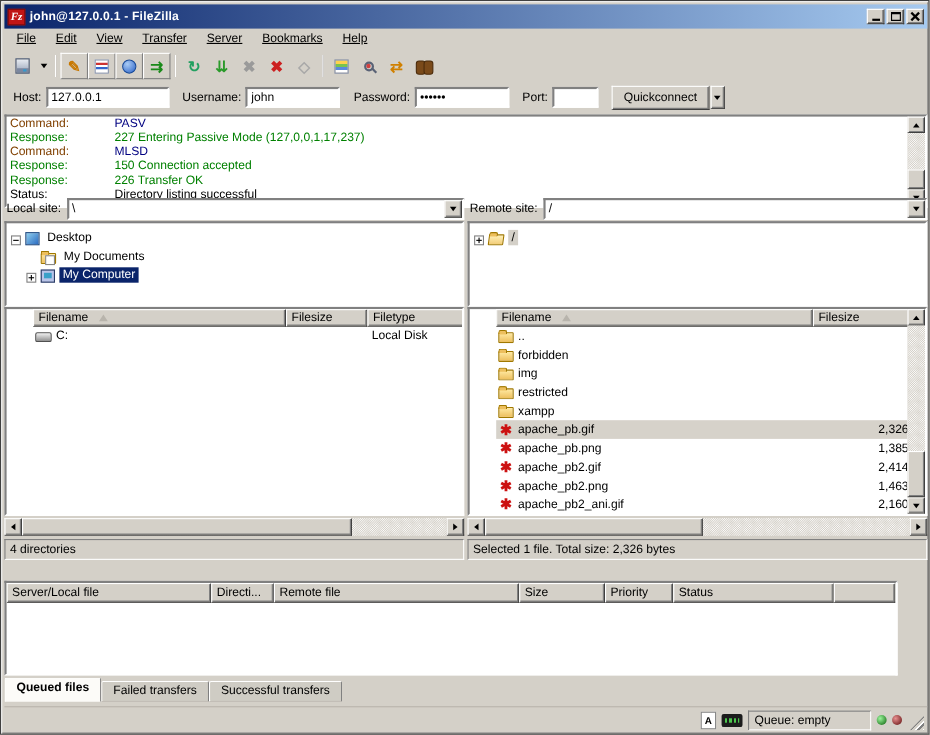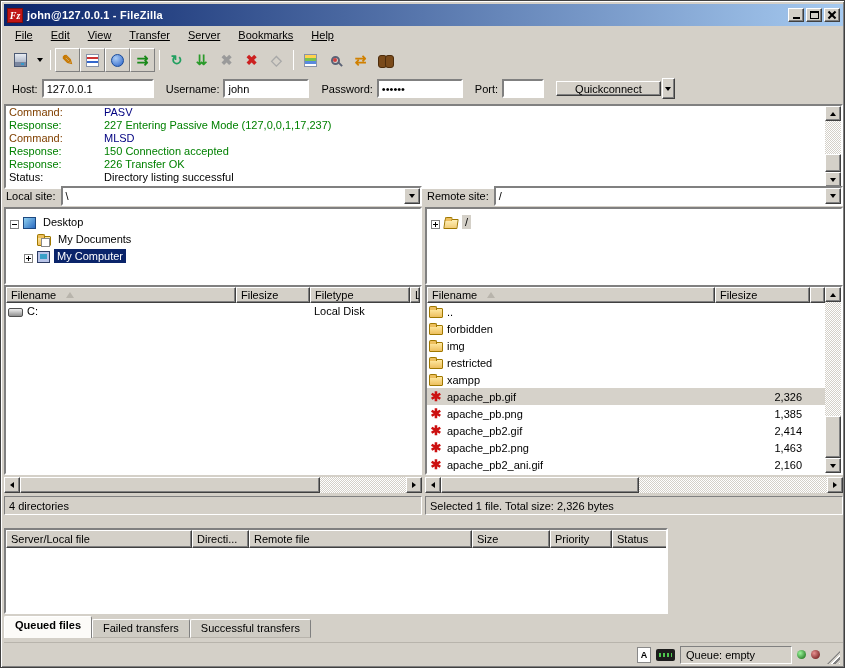--- a/index.html
+++ b/index.html
@@ -62,60 +62,60 @@
   .ic-binoculars { width:16px; height:11px; position:relative; }
   .ic-binoculars::before,.ic-binoculars::after { content:""; position:absolute; top:0; width:7px; height:11px;
              background:#7a4a1a; border-radius:3px; border:1px solid #4c2c0c; }
   .ic-binoculars::before { left:0; } .ic-binoculars::after { right:0; }
 
   
   .quickbar { left:3px; top:74px; width:839px; height:27px; display:flex; align-items:center; padding-left:8px; }
   .qc-label { margin-right:4px; }
   .qc-input { height:19px; border:2px solid; border-color:#808080 #fff #fff #808080; background:#fff;
               font: 11px "Liberation Sans", sans-serif; padding:0 3px; margin-right:12px; }
-  .qc-btn { height:15px; padding:0 18px; display:flex; align-items:center; }
+  .qc-btn { height:22px; padding:0 10px; display:flex; align-items:center; }
   .arr-down { width:0; height:0; border-left:3px solid transparent; border-right:3px solid transparent; border-top:4px solid #000; }
   .arr-up { width:0; height:0; border-left:3px solid transparent; border-right:3px solid transparent; border-bottom:4px solid #000; }
   .arr-left { width:0; height:0; border-top:3px solid transparent; border-bottom:3px solid transparent; border-right:4px solid #000; }
   .arr-right { width:0; height:0; border-top:3px solid transparent; border-bottom:3px solid transparent; border-left:4px solid #000; }
 
   
   .log { left:3px; top:103px; width:839px; height:85px; background:#fff; overflow:hidden; }
   .log-line { display:flex; height:13px; line-height:13px; }
   .log-label { width:98px; padding-left:3px; flex:none; }
   .k-command .log-label { color:#804000; }
   .k-command .log-text  { color:#000080; }
   .k-response .log-label, .k-response .log-text { color:#008000; }
   .k-status .log-label, .k-status .log-text { color:#000; }
   .vscroll { position:absolute; right:0; top:0; bottom:0; width:16px; display:flex; flex-direction:column; }
   .sb-btn { width:16px; height:15px; flex:none; display:flex; align-items:center; justify-content:center; }
   .sb-track { flex:1; position:relative; }
   .sb-thumb { position:absolute; left:0; width:16px; }
 
   
-  .pane { position:absolute; top:184px; width:418px; height:334px; }
+  .pane { position:absolute; top:178px; width:418px; height:334px; }
   .pane-left { left:3px; } .pane-right { left:424px; }
   .site-row { position:absolute; top:0; left:0; width:418px; height:22px; display:flex; align-items:center; }
   .site-label { padding:0 5px 0 2px; flex:none; }
   .combo { flex:1; height:20px; border:2px solid; border-color:#808080 #fff #fff #808080; background:#fff;
            display:flex; align-items:center; }
   .combo-value { flex:1; padding-left:3px; }
   .combo-btn { width:16px; height:16px; display:flex; align-items:center; justify-content:center; flex:none; }
   .tree { position:absolute; top:22px; left:0; width:418px; height:78px; background:#fff; overflow:hidden; padding-top:3px; }
   .tree-row { display:flex; align-items:flex-end; height:17px; padding-left:4px; }
   .tree-indent { width:14px; flex:none; }
   .exp-space { width:13px; flex:none; }
   .expander { width:9px; height:9px; border:1px solid #808080; background:#fff; position:relative; flex:none; margin-right:4px; }
   .expander::before { content:""; position:absolute; left:1px; top:3px; width:5px; height:1px; background:#000; }
   .expander.plus::after { content:""; position:absolute; left:3px; top:1px; width:1px; height:5px; background:#000; }
   .tree-label { padding:1px 3px; }
   .sel-navy { background:#0a246a; color:#fff; }
   .sel-gray { background:#d4d0c8; }
 
-  .listbox { position:absolute; top:100px; left:0; width:418px; height:190px; background:#fff; overflow:hidden; }
+  .listbox { position:absolute; top:100px; left:0; width:418px; height:190px; background:#fff; overflow:hidden;padding-left:24px; }
   .list-inner { display:flex; height:100%; }
   .list-main { flex:1; overflow:hidden; }
   .hdr-row { display:flex; height:16px; background:#d4d0c8; }
   .hdr-cell { display:flex; align-items:center; padding:0 4px; overflow:hidden; white-space:nowrap; flex:none; }
   .hdr-cell.right { }
   .hdr-fill { flex:1; }
   .sort-asc { width:0; height:0; border-left:4px solid transparent; border-right:4px solid transparent;
               border-bottom:6px solid #b8b4ac; margin-left:10px; }
   .file-row { display:flex; align-items:center; height:17px; white-space:nowrap; }
   .frow16 { height:16px; }
@@ -137,21 +137,21 @@
         background:#edbf5e; border:1px solid #a07800; border-bottom:none; border-radius:2px 2px 0 0; }
   .ico-folder-open { transform:skewX(-8deg); background:linear-gradient(#fff0b8,#f2cd78); }
   .ico-mydocs::after { content:""; position:absolute; left:3px; top:1px; width:7px; height:7px; background:#fff; border:1px solid #888; }
   .ico-image { width:14px; color:#cc1111; font-size:13px; line-height:14px; text-align:center; font-weight:bold; }
   .ico-drive { width:15px; height:9px; background:linear-gradient(#f0f0f0,#909090); border:1px solid #505050; border-radius:2px; margin-top:3px; }
   .ico-computer { width:13px; height:12px; background:#b9c4e8; border:1px solid #2c3c64; }
   .ico-computer::before { content:""; position:absolute; left:2px; top:2px; right:2px; height:5px; background:#3aa0c8; }
   .ico-desktop { width:13px; height:12px; background:linear-gradient(135deg,#8fd0f0,#2a6ac0); border:1px solid #1c4880; }
 
   
-  .queue { position:absolute; left:3px; top:527px; width:664px; height:86px; background:#fff; overflow:hidden; }
+  .queue { position:absolute; left:3px; top:527px; width:812px; height:86px; background:#fff; overflow:hidden; }
   .queue-hdr { display:flex; height:18px; background:#d4d0c8; }
   .tabs { position:absolute; left:3px; top:615px; height:23px; display:flex; align-items:flex-start; }
   .tab { height:19px; margin-top:3px; padding:2px 10px; background:#cfccc4;
          border:1px solid; border-color:#fff #808080 #b8b4ac #fff; border-radius:2px 2px 0 0; }
   .tab.active { height:22px; margin-top:0; background:#fcfbf8; font-weight:bold; border-bottom:none; }
 
   
   .statusbar { position:absolute; left:3px; top:641px; width:839px; height:24px; border-top:1px solid #b8b4ac;
                display:flex; align-items:center; justify-content:flex-end; gap:5px; padding-right:3px; }
   .ind-ascii { width:14px; height:16px; background:#fff; border:1px solid #888; display:flex;

